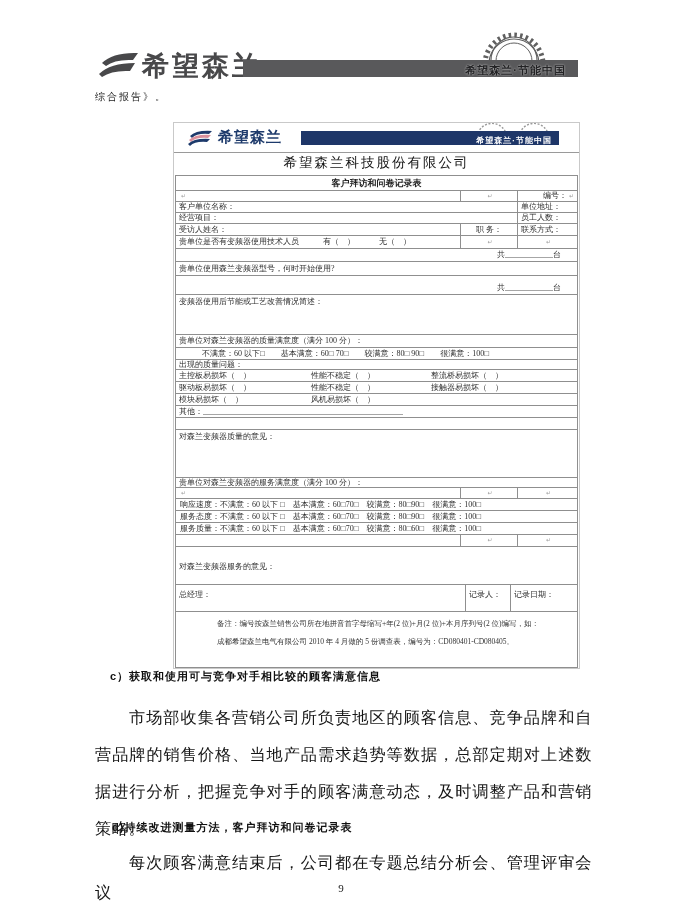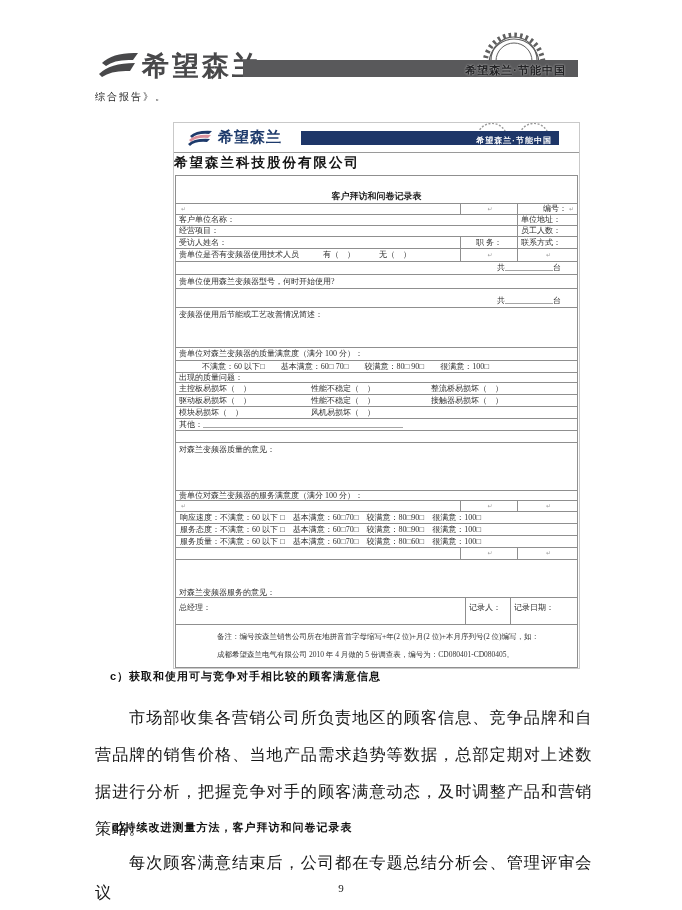--- a/index.html
+++ b/index.html
@@ -25,34 +25,34 @@
     border:1px solid #c9c9c9;overflow:hidden;font-family:"Liberation Serif",serif;}
   .f-gear{left:300px;top:0;}
   .f-swoosh{left:13px;top:7px;}
   .f-logo-text{left:44px;top:5px;font-family:"Liberation Sans",sans-serif;
     font-weight:800;font-size:15px;color:#1d3a6b;letter-spacing:1px;}
   .f-band{left:127px;top:8px;width:258px;height:14px;background:#1e3668;
     text-align:right;line-height:14px;padding-right:7px;box-sizing:border-box;}
   .f-band span{font-family:"Liberation Sans",sans-serif;font-weight:700;
     font-size:8px;color:#ffffff;letter-spacing:1px;}
   .f-hdr-rule{left:0;top:29px;width:405px;height:0;border-top:1px solid #9a9a9a;}
-  .f-company{left:0;top:31px;width:405px;font-weight:700;
+  .f-company{left:0;top:31px;width:405px;text-align:center;font-weight:400;
     font-size:13.5px;color:#141414;letter-spacing:2px;}
 
   .ftable{position:absolute;left:1px;top:52px;width:401px;height:491px;
     border:1px solid #8f8f8f;display:flex;flex-direction:column;}
   .frow{display:flex;border-bottom:1px solid #8f8f8f;box-sizing:border-box;
     align-items:center;font-size:8px;color:#2e2e2e;line-height:1.15;flex:none;}
   .frow:last-child{border-bottom:none;flex:1;}
   .fcell{box-sizing:border-box;padding:0 3px;height:100%;display:flex;align-items:center;overflow:hidden;}
   .fcell.grow{flex:1;}
   .fcell.bl{border-left:1px solid #8f8f8f;}
   .fcell.ctr{justify-content:center;}
   .top{align-items:flex-start;padding-top:2px;}
-  .fsub{justify-content:center;font-weight:700;font-size:9px;color:#222;margin-top:13px;}
+  .fsub{justify-content:center;font-weight:700;font-size:9px;color:#222;}
   .rt{justify-content:flex-end;padding-right:16px;}
   .pilc{color:#9f9f9f;font-size:6px;margin-left:2px;flex:none;}
   .probc1{display:inline-block;width:132px;}
   .probc2{display:inline-block;width:120px;}
   .scale-ind{padding-left:26px;}
   .svc{padding-left:4px;}
   .note{display:block;padding:3px 5px;font-size:7.5px;color:#333;}
   .note div{line-height:2.4;margin-left:36px;}
 
   
@@ -273,21 +273,21 @@
       <div class="fcell grow"></div>
       <div class="fcell bl ctr" style="width:57px">
           <span class="pilc">↵</span>
         </div>
       <div class="fcell bl ctr" style="width:60px">
           <span class="pilc">↵</span>
         </div>
     </div>
 
     <div class="frow top" style="height:38px">
-      <div class="fcell grow" style="align-items:flex-end">
+      <div class="fcell grow" style="align-items:center">
           <span>对森兰变频器服务的意见：</span>
         </div>
     </div>
 
     <div class="frow" style="height:27px">
       <div class="fcell grow" style="align-items:flex-start;padding-top:5px">
           <span>总经理：</span>
         </div>
       <div class="fcell bl" style="width:45px;align-items:flex-start;padding-top:5px">
           <span>记录人：</span>

